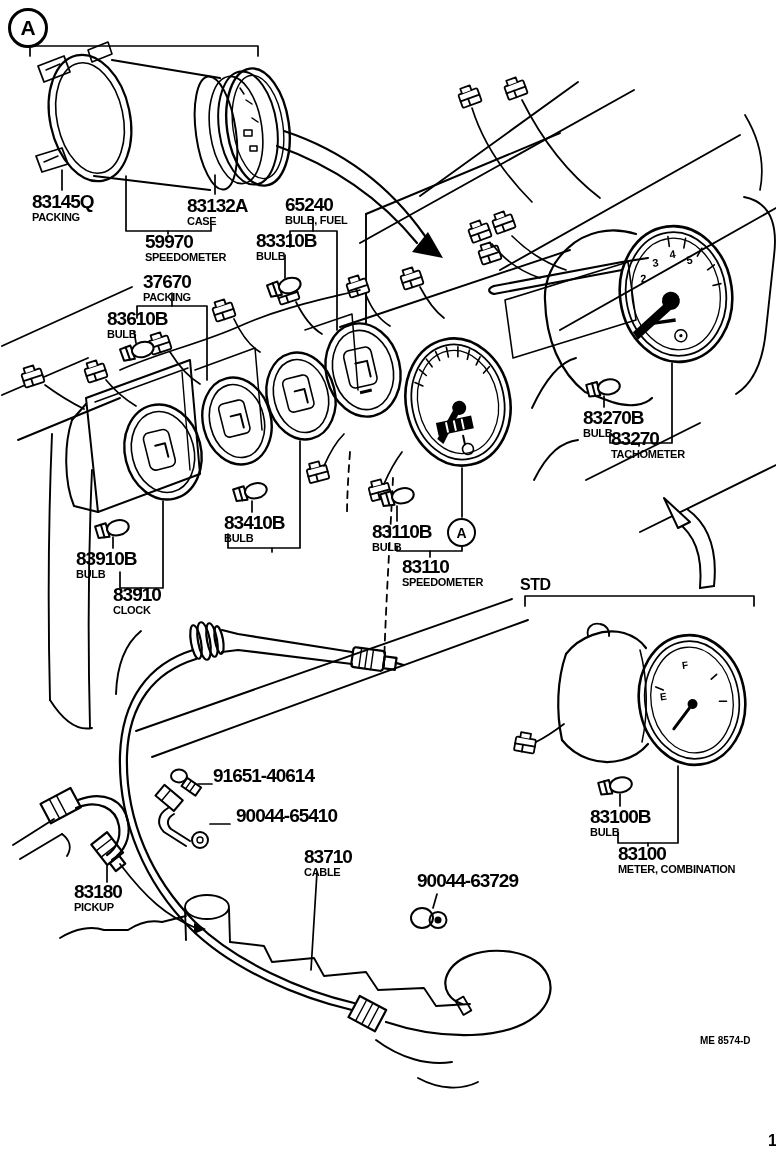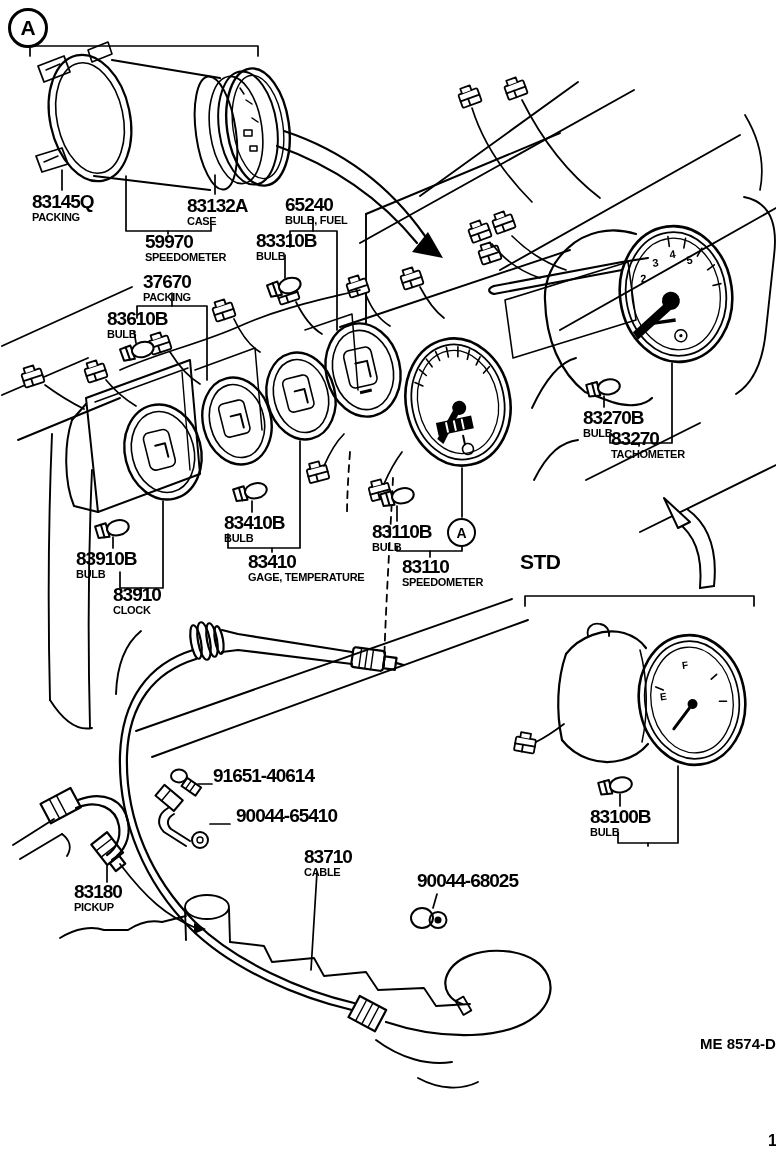--- a/index.html
+++ b/index.html
@@ -6,22 +6,22 @@
   #page{position:relative;width:776px;height:1152px;background:#ffffff;overflow:hidden;
         font-family:"Liberation Sans",sans-serif;color:#000;}
   svg{position:absolute;left:0;top:0;}
   .lbl{position:absolute;line-height:1;white-space:nowrap;font-weight:700;}
   .lbl .num{display:block;font-size:19px;letter-spacing:-1px;}
   .lbl .desc{display:block;font-size:11px;letter-spacing:-0.3px;margin-top:1px;}
   .amark{position:absolute;border:3px solid #000;border-radius:50%;
          display:flex;align-items:center;justify-content:center;font-weight:700;background:#fff;}
   #amark-top{left:8px;top:8px;width:34px;height:34px;font-size:21px;}
   #amark-inline{left:447px;top:518px;width:25px;height:25px;font-size:14px;border-width:2.5px;}
-  #std-lbl{position:absolute;left:520px;top:550px;font-size:21px;font-weight:700;letter-spacing:-0.5px;}
-  #code-lbl{position:absolute;left:700px;top:1035px;font-size:15px;font-weight:700;}
+  #std-lbl{position:absolute;left:520px;top:576px;font-size:16px;font-weight:700;letter-spacing:-0.5px;}
+  #code-lbl{position:absolute;left:700px;top:1035px;font-size:10px;font-weight:700;}
   #corner-mark{position:absolute;left:768px;top:1132px;font-size:16px;font-weight:700;}
   text{font-family:"Liberation Sans",sans-serif;font-weight:700;fill:#000;}
 </style>
 </head>
 <body>
 
 <div id="page">
 
 <svg width="776" height="1152" viewBox="0 0 776 1152" fill="none" stroke="#000" stroke-linecap="round" stroke-linejoin="round">
 
@@ -468,49 +468,49 @@
     <span class="desc">BULB</span>
   </div>
   <div class="lbl" style="left:372px;top:522px">
     <span class="num">83110B</span>
     <span class="desc">BULB</span>
   </div>
   <div class="lbl" style="left:76px;top:549px">
     <span class="num">83910B</span>
     <span class="desc">BULB</span>
   </div>
-  <div class="lbl" style="left:248px;top:552px">
-    <span class="num">83410</span>
-    <span class="desc">GAGE, TEMPERATURE</span>
-  </div>
   <div class="lbl" style="left:402px;top:557px">
     <span class="num">83110</span>
     <span class="desc">SPEEDOMETER</span>
   </div>
   <div class="lbl" style="left:113px;top:585px">
     <span class="num">83910</span>
     <span class="desc">CLOCK</span>
   </div>
   <div class="lbl" style="left:213px;top:766px">
     <span class="num">91651-40614</span>
   </div>
   <div class="lbl" style="left:236px;top:806px">
     <span class="num">90044-65410</span>
   </div>
   <div class="lbl" style="left:304px;top:847px">
     <span class="num">83710</span>
     <span class="desc">CABLE</span>
   </div>
   <div class="lbl" style="left:417px;top:871px">
-    <span class="num">90044-68025</span>
+    <span class="num">90044-63729</span>
   </div>
   <div class="lbl" style="left:74px;top:882px">
     <span class="num">83180</span>
     <span class="desc">PICKUP</span>
   </div>
   <div class="lbl" style="left:590px;top:807px">
     <span class="num">83100B</span>
     <span class="desc">BULB</span>
   </div>
+  <div class="lbl" style="left:618px;top:844px">
+    <span class="num">83100</span>
+    <span class="desc">METER, COMBINATION</span>
+  </div>
 
   <div id="code-lbl">ME 8574-D</div>
   <div id="corner-mark">1</div>
 </div>
 
 </body></html>

